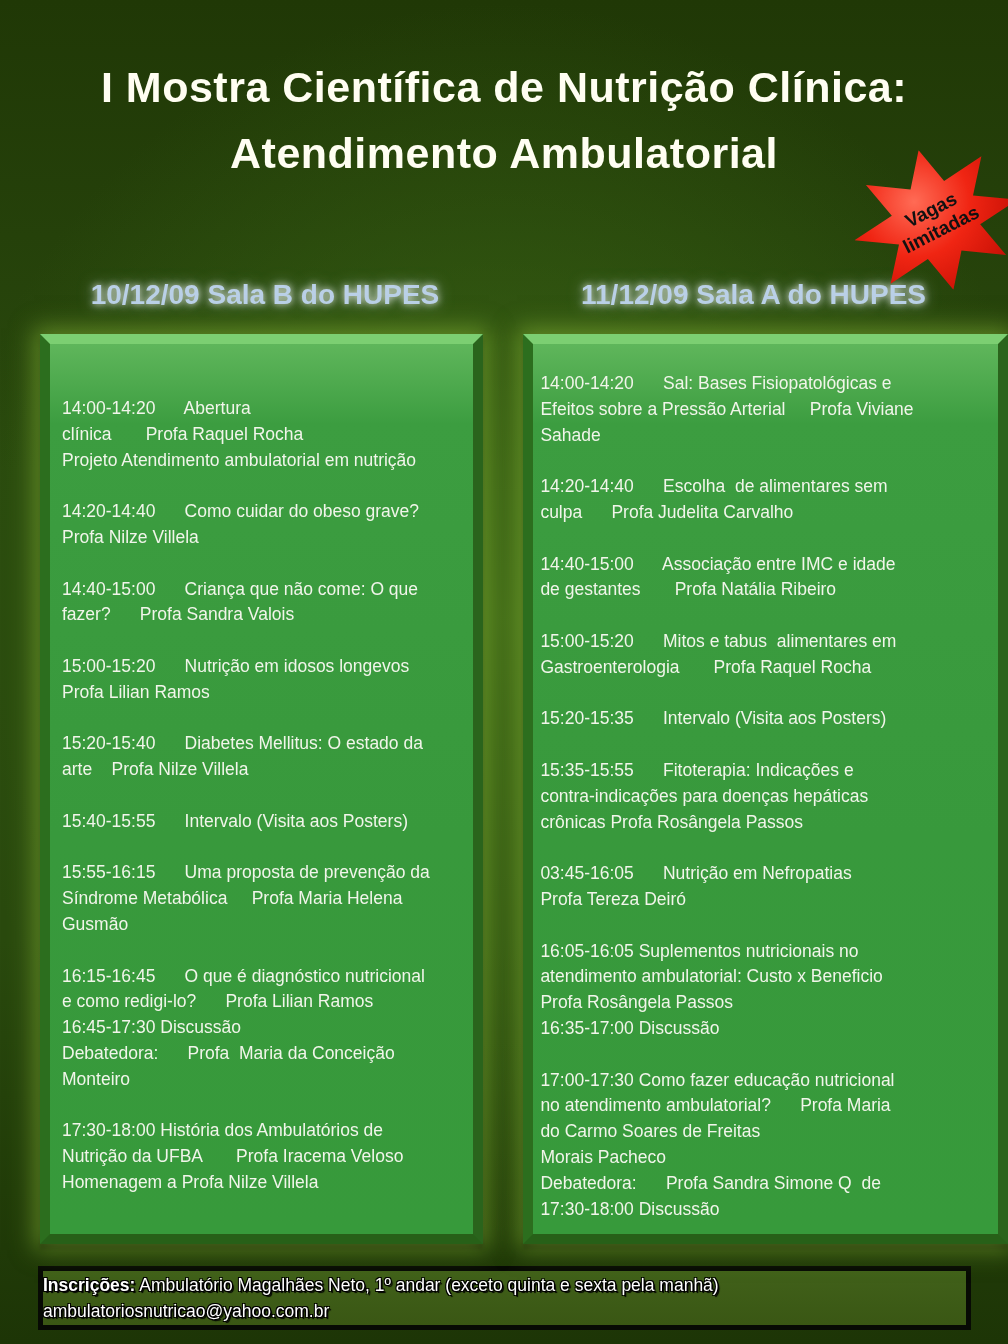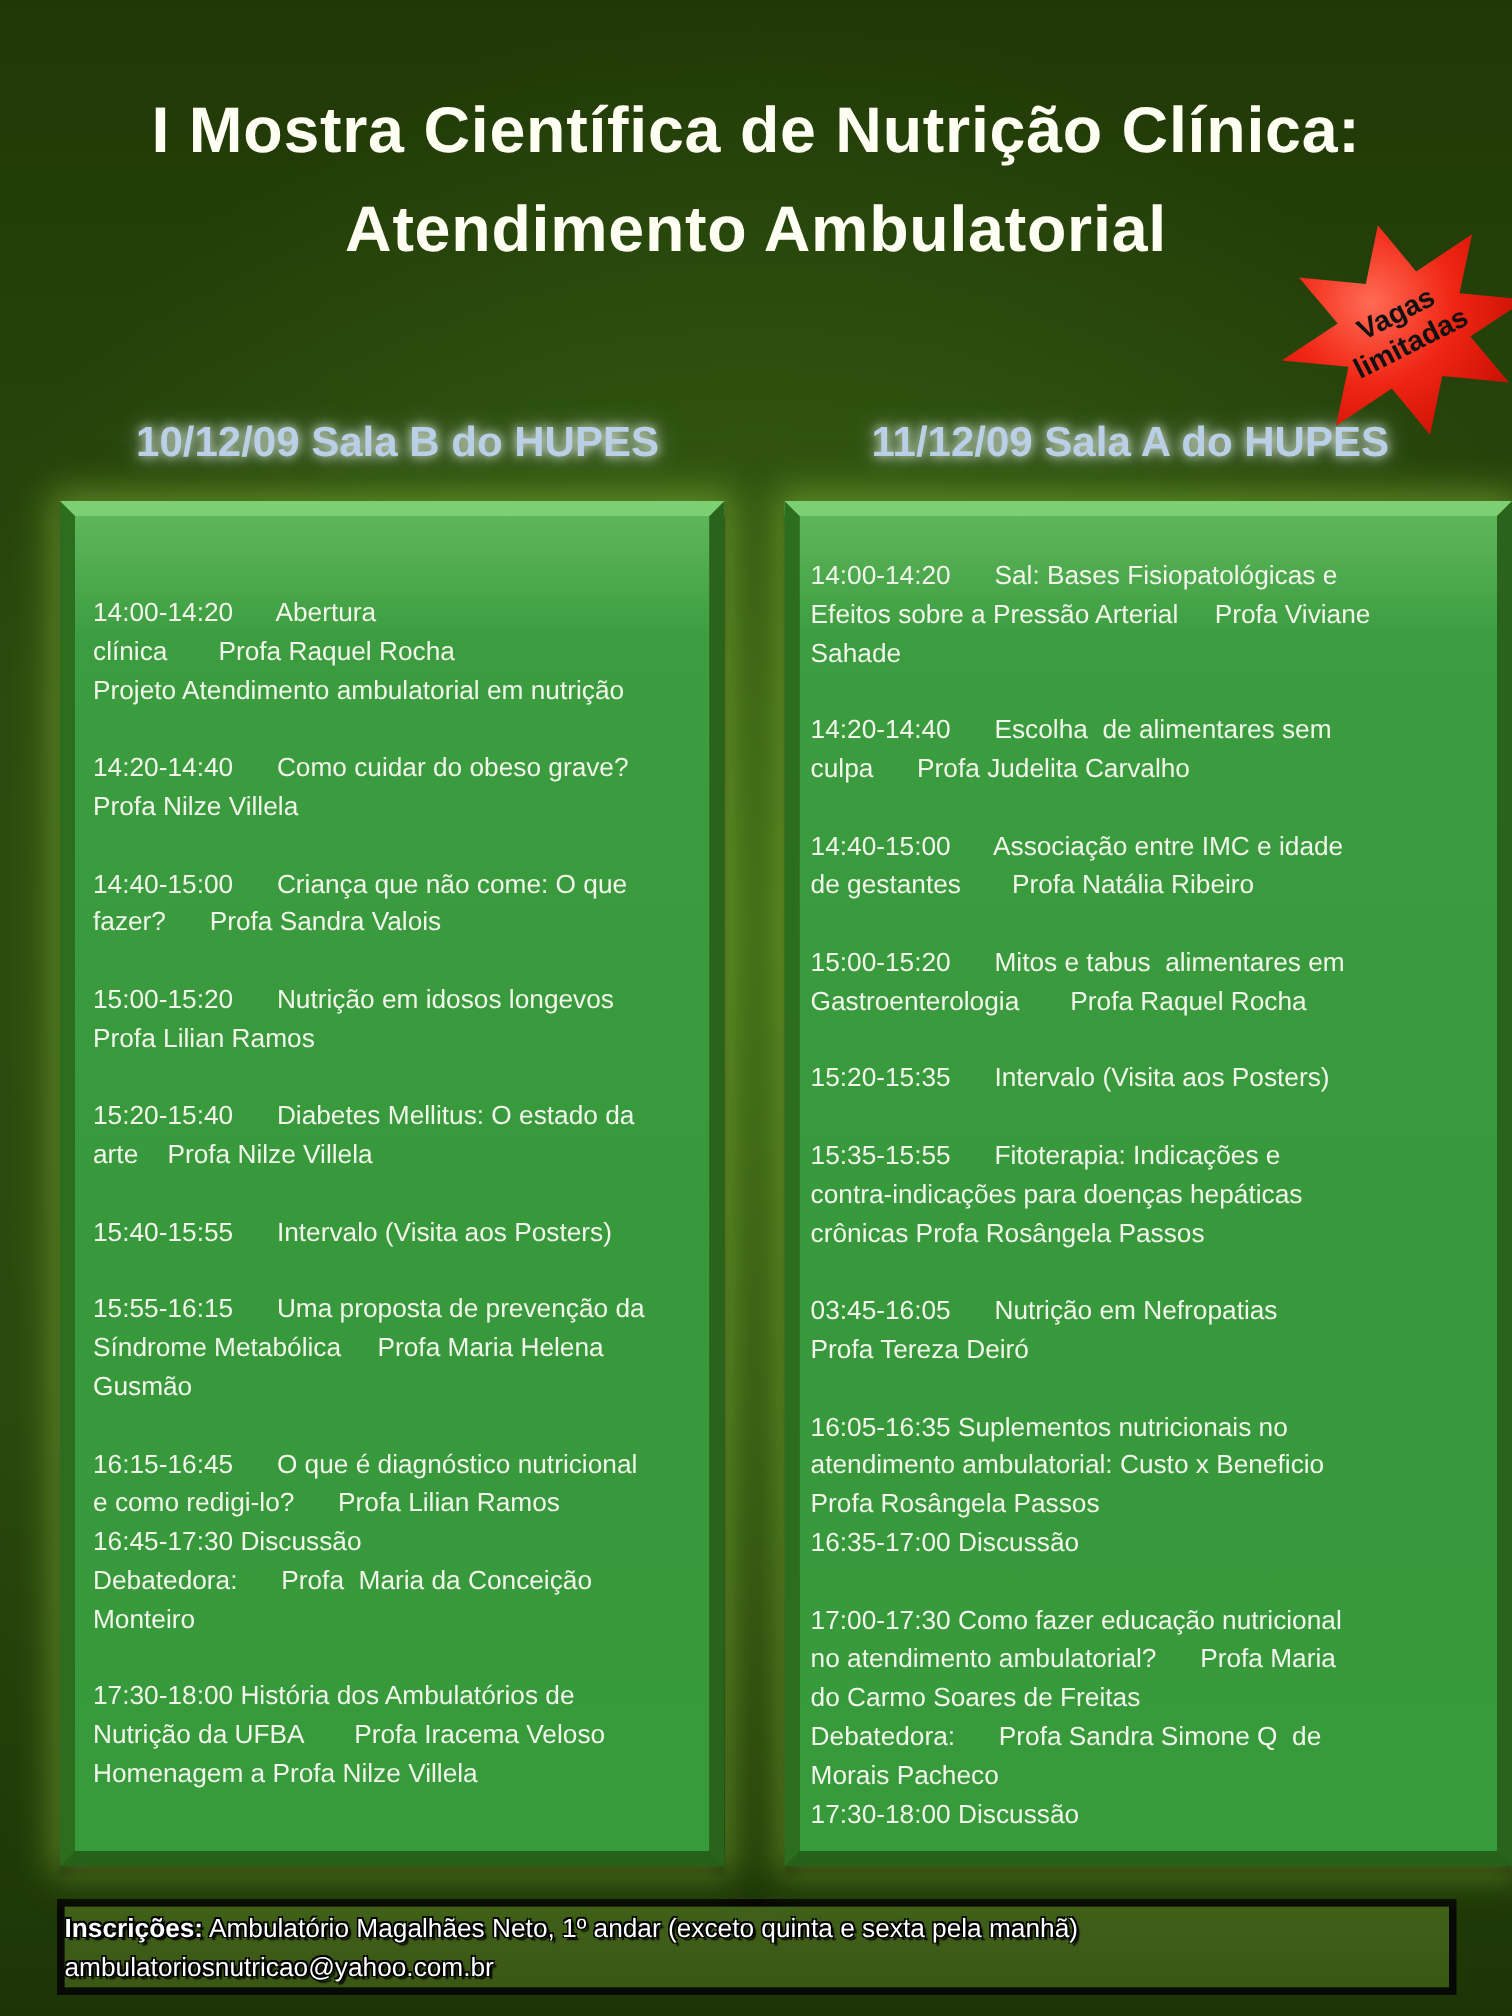--- a/index.html
+++ b/index.html
@@ -188,30 +188,30 @@
           <div class="line">&nbsp;</div>
           <div class="line">15:20-15:35      Intervalo (Visita aos Posters)</div>
           <div class="line">&nbsp;</div>
           <div class="line">15:35-15:55      Fitoterapia: Indicações e</div>
           <div class="line">contra-indicações para doenças hepáticas</div>
           <div class="line">crônicas Profa Rosângela Passos</div>
           <div class="line">&nbsp;</div>
           <div class="line">03:45-16:05      Nutrição em Nefropatias</div>
           <div class="line">Profa Tereza Deiró</div>
           <div class="line">&nbsp;</div>
-          <div class="line">16:05-16:35 Suplementos nutricionais no</div>
+          <div class="line">16:05-16:05 Suplementos nutricionais no</div>
           <div class="line">atendimento ambulatorial: Custo x Beneficio</div>
           <div class="line">Profa Rosângela Passos</div>
           <div class="line">16:35-17:00 Discussão</div>
           <div class="line">&nbsp;</div>
           <div class="line">17:00-17:30 Como fazer educação nutricional</div>
           <div class="line">no atendimento ambulatorial?      Profa Maria</div>
           <div class="line">do Carmo Soares de Freitas</div>
+          <div class="line">Morais Pacheco</div>
           <div class="line">Debatedora:      Profa Sandra Simone Q  de</div>
-          <div class="line">Morais Pacheco</div>
           <div class="line">17:30-18:00 Discussão</div>
         </div>
     </div>
   </div>
 
   <div class="footer">
     <div><span class="bold">Inscrições:</span><span> Ambulatório Magalhães Neto, 1º andar (exceto quinta e sexta pela manhã)</span></div>
     <div>ambulatoriosnutricao@yahoo.com.br</div>
   </div>
 

